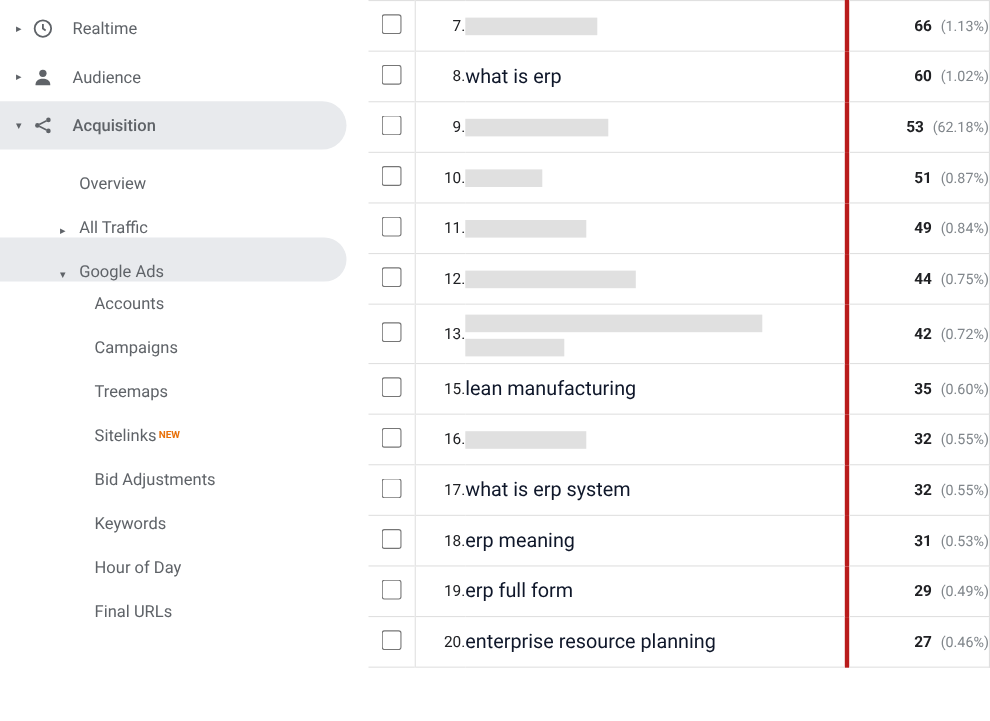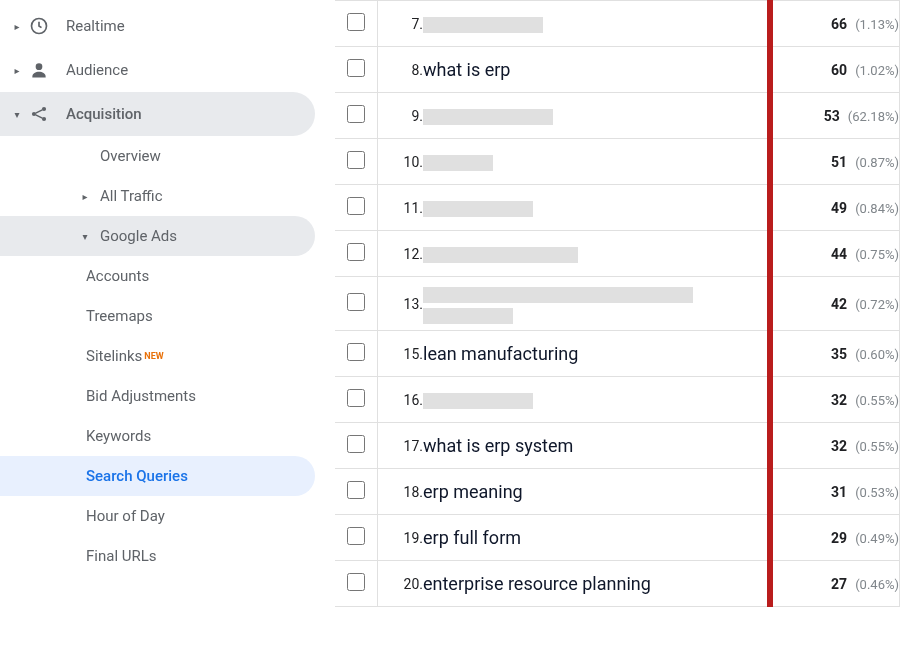--- a/index.html
+++ b/index.html
@@ -47,23 +47,23 @@
       justify-content: center;
     }
     .nav-item.selected {
       background: #e8eaed;
       border-radius: 0 22px 22px 0;
       margin-right: 20px;
       font-weight: 500;
     }
     .subnav-item {
       display: flex;
-      align-items: center;
+      align-items: flex-end;
       height: 40px;
-      padding-left: 100px;
+      padding-left: 72px;
       cursor: pointer;
       font-size: 15px;
       color: #5f6368;
     }
     .subnav-item .caret {
       width: 10px;
       display: inline-flex;
       justify-content: center;
       align-items: center;
       font-size: 10px;
@@ -145,21 +145,21 @@
       vertical-align: middle;
     }
     .td-query .redact.two {
       display: block;
       margin-top: 4px;
     }
     .td-val {
       width: 130px;
       text-align: right;
       padding-right: 10px;
-      border-left: 6px solid #b91c1c;
+      border-left: 4px solid #b91c1c;
       white-space: nowrap;
     }
     .td-val .num {
       font-weight: 700;
       color: #202124;
       font-size: 14px;
     }
     .td-val .pct {
       color: #80868b;
       font-size: 13px;
@@ -218,34 +218,34 @@
 
   <div class="subnav-item selected">
     <span class="caret">▾</span>
     <span>Google Ads</span>
   </div>
 
   <div class="subsubnav-item">
     <span>Accounts</span>
   </div>
   <div class="subsubnav-item">
+    <span>Campaigns</span>
+  </div>
+  <div class="subsubnav-item">
     <span>Treemaps</span>
   </div>
   <div class="subsubnav-item">
     <span>Sitelinks</span>
       <span class="badge-new">NEW</span>
   </div>
   <div class="subsubnav-item">
     <span>Bid Adjustments</span>
   </div>
   <div class="subsubnav-item">
     <span>Keywords</span>
-  </div>
-  <div class="subsubnav-item active">
-    <span>Search Queries</span>
   </div>
   <div class="subsubnav-item">
     <span>Hour of Day</span>
   </div>
   <div class="subsubnav-item">
     <span>Final URLs</span>
   </div>
 
 </div>
 

